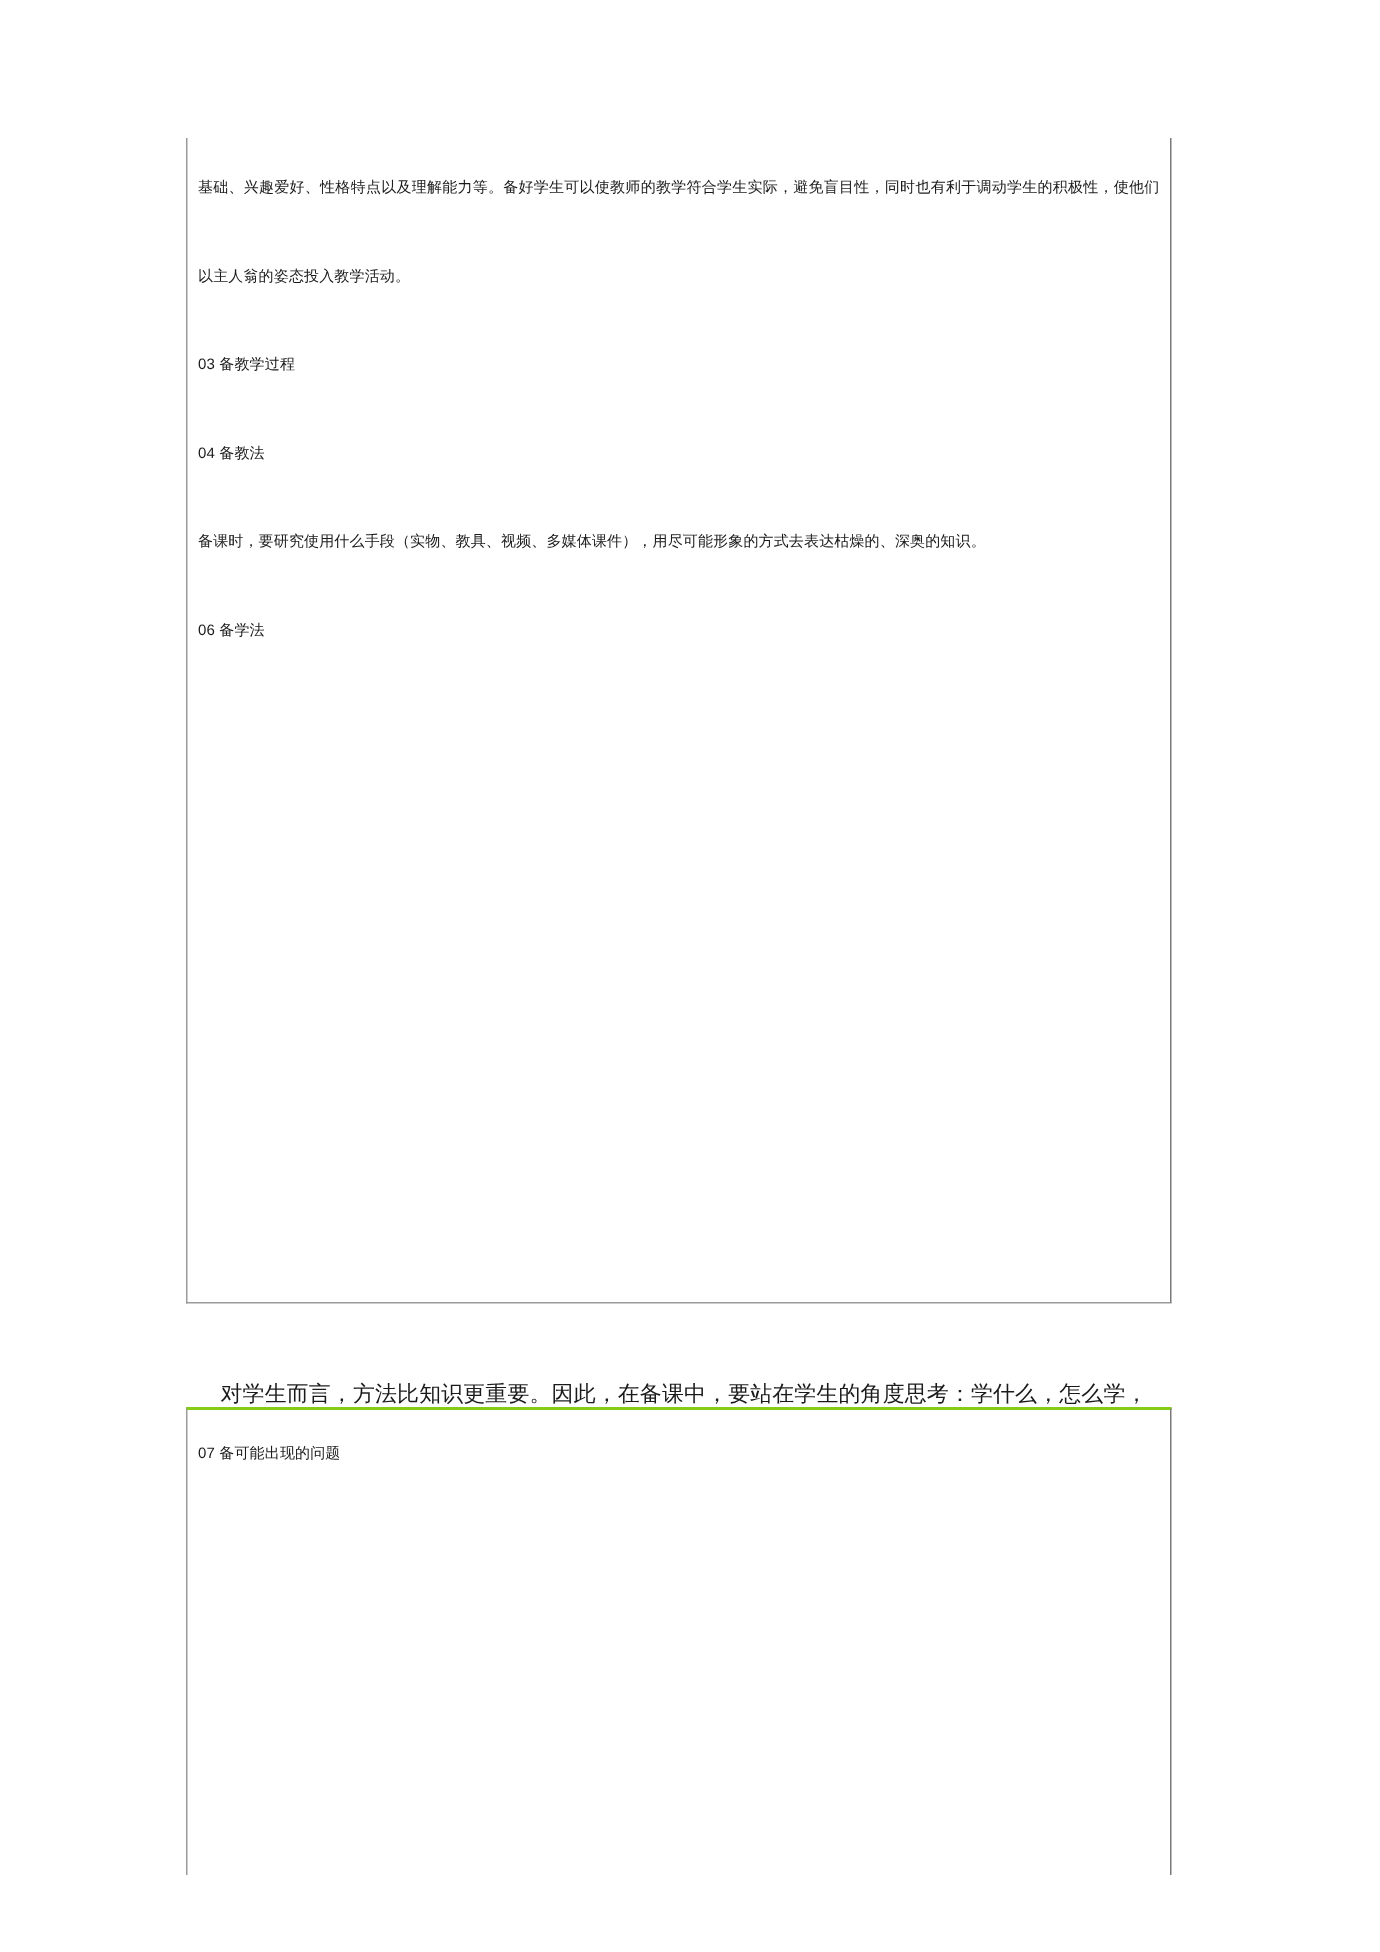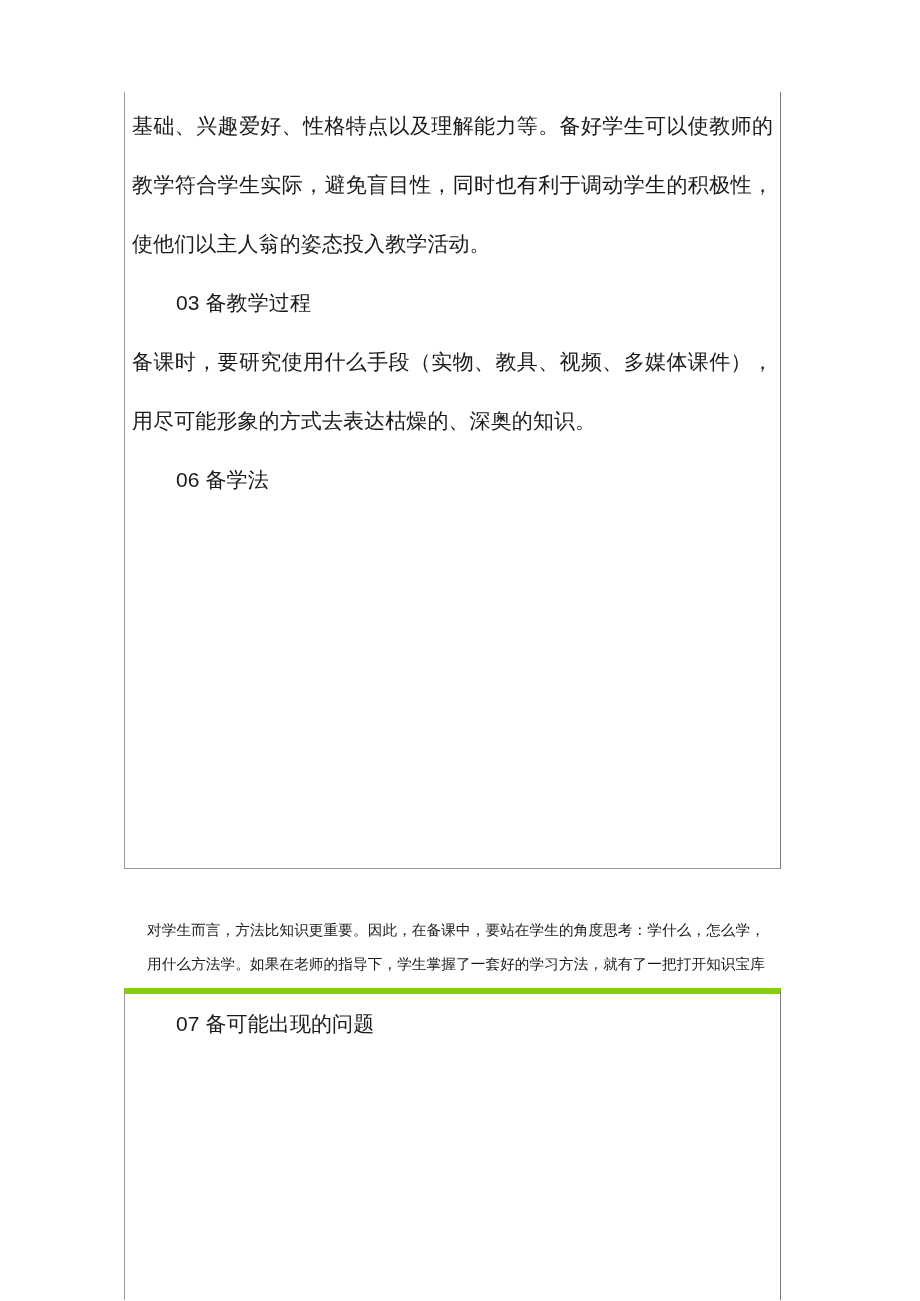--- a/index.html
+++ b/index.html
@@ -37,44 +37,43 @@
     border-right: 1px solid #7a7a7a;
     background: #ffffff;
   }
   .box.box-top {
     top: 92px;
     height: 777px;              
     border-top: none;
     border-bottom: 1px solid #9a9a9a;
   }
   .box.box-bottom {
-    top: 988px;
+    top: 938px;
     height: 312px;              
-    border-top: 6px solid #84cc16;
+    border-top: 2px solid #84cc16;
     border-bottom: none;
   }
 
   .box-inner {
     padding: 0 7px 0 7px;
   }
 
   
   .p-box {
     margin: 0;
-    font-size: 21px;
+    font-size: 10px;
     line-height: 59px;
     letter-spacing: 0.1px;
     text-align: justify;
     text-justify: inter-ideograph;
     white-space: normal;
   }
 
   .p-box.heading {
     line-height: 59px;
-    margin-left: 44px;
   }
 
   
   .box-top .box-inner {
     padding-top: 4px;
   }
 
   
   .freeblock {
     position: absolute;
@@ -97,20 +96,21 @@
 <div class="page">
 
   <div class="box box-top">
     <div class="box-inner">
 
       <p class="p-box">基础、兴趣爱好、性格特点以及理解能力等。备好学生可以使教师的教学符合学生实际，避免盲目性，同时也有利于调动学生的积极性，使他们以主人翁的姿态投入教学活动。</p>
 
       <p class="p-box heading">03 备教学过程</p>
 
 
+      <p class="p-box heading">04 备教法</p>
 
 
 
       <p class="p-box">备课时，要研究使用什么手段（实物、教具、视频、多媒体课件），用尽可能形象的方式去表达枯燥的、深奥的知识。</p>
 
       <p class="p-box heading">06 备学法</p>
 
     </div>
   </div>
 

